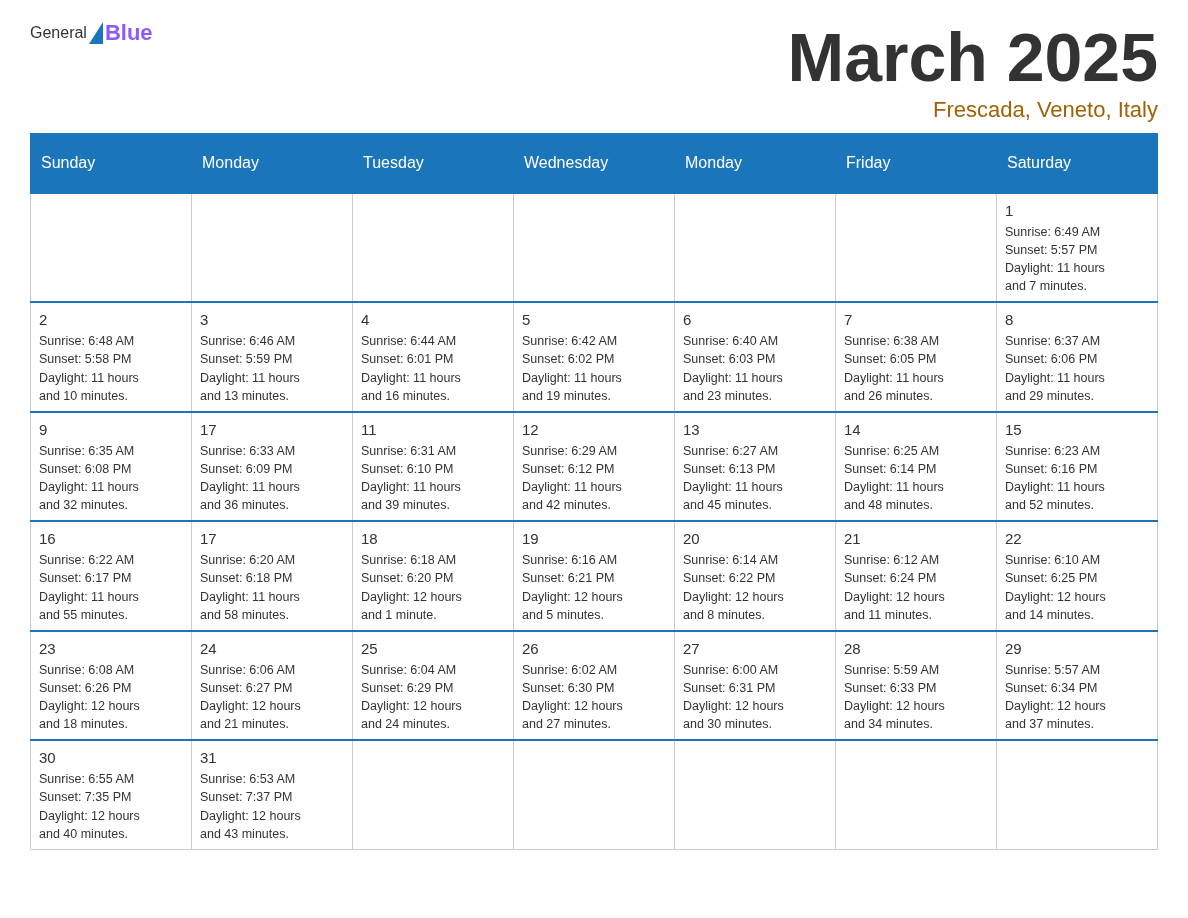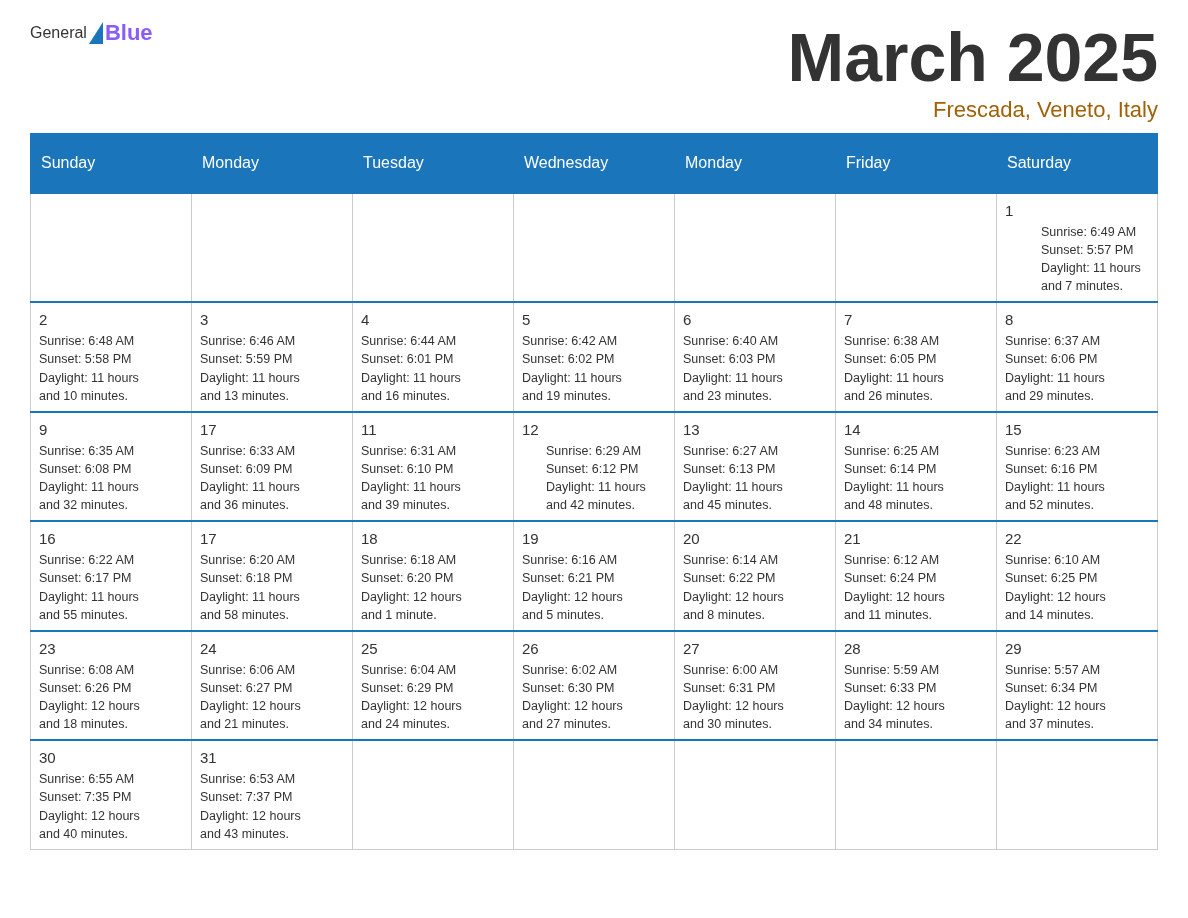--- a/index.html
+++ b/index.html
@@ -127,21 +127,21 @@
   <tbody id="calendar-body">
   <tr>
         <td class="empty"></td>
         <td class="empty"></td>
         <td class="empty"></td>
         <td class="empty"></td>
         <td class="empty"></td>
         <td class="empty"></td>
         <td>
           <span class="day-number">1</span>
-          <div class="day-info" style="white-space: pre-line; margin-left: 36px;">Sunrise: 6:49 AM
+          <div class="day-info" style="white-space: pre-line;">Sunrise: 6:49 AM
 Sunset: 5:57 PM
 Daylight: 11 hours
 and 7 minutes.</div>
         </td>
       </tr>
       <tr>
         <td>
           <span class="day-number">2</span>
           <div class="day-info" style="white-space: pre-line;">Sunrise: 6:48 AM
 Sunset: 5:58 PM
@@ -208,21 +208,21 @@
         </td>
         <td>
           <span class="day-number">11</span>
           <div class="day-info" style="white-space: pre-line;">Sunrise: 6:31 AM
 Sunset: 6:10 PM
 Daylight: 11 hours
 and 39 minutes.</div>
         </td>
         <td>
           <span class="day-number">12</span>
-          <div class="day-info" style="white-space: pre-line; margin-left: 24px;">Sunrise: 6:29 AM
+          <div class="day-info" style="white-space: pre-line;">Sunrise: 6:29 AM
 Sunset: 6:12 PM
 Daylight: 11 hours
 and 42 minutes.</div>
         </td>
         <td>
           <span class="day-number">13</span>
           <div class="day-info" style="white-space: pre-line;">Sunrise: 6:27 AM
 Sunset: 6:13 PM
 Daylight: 11 hours
 and 45 minutes.</div>

